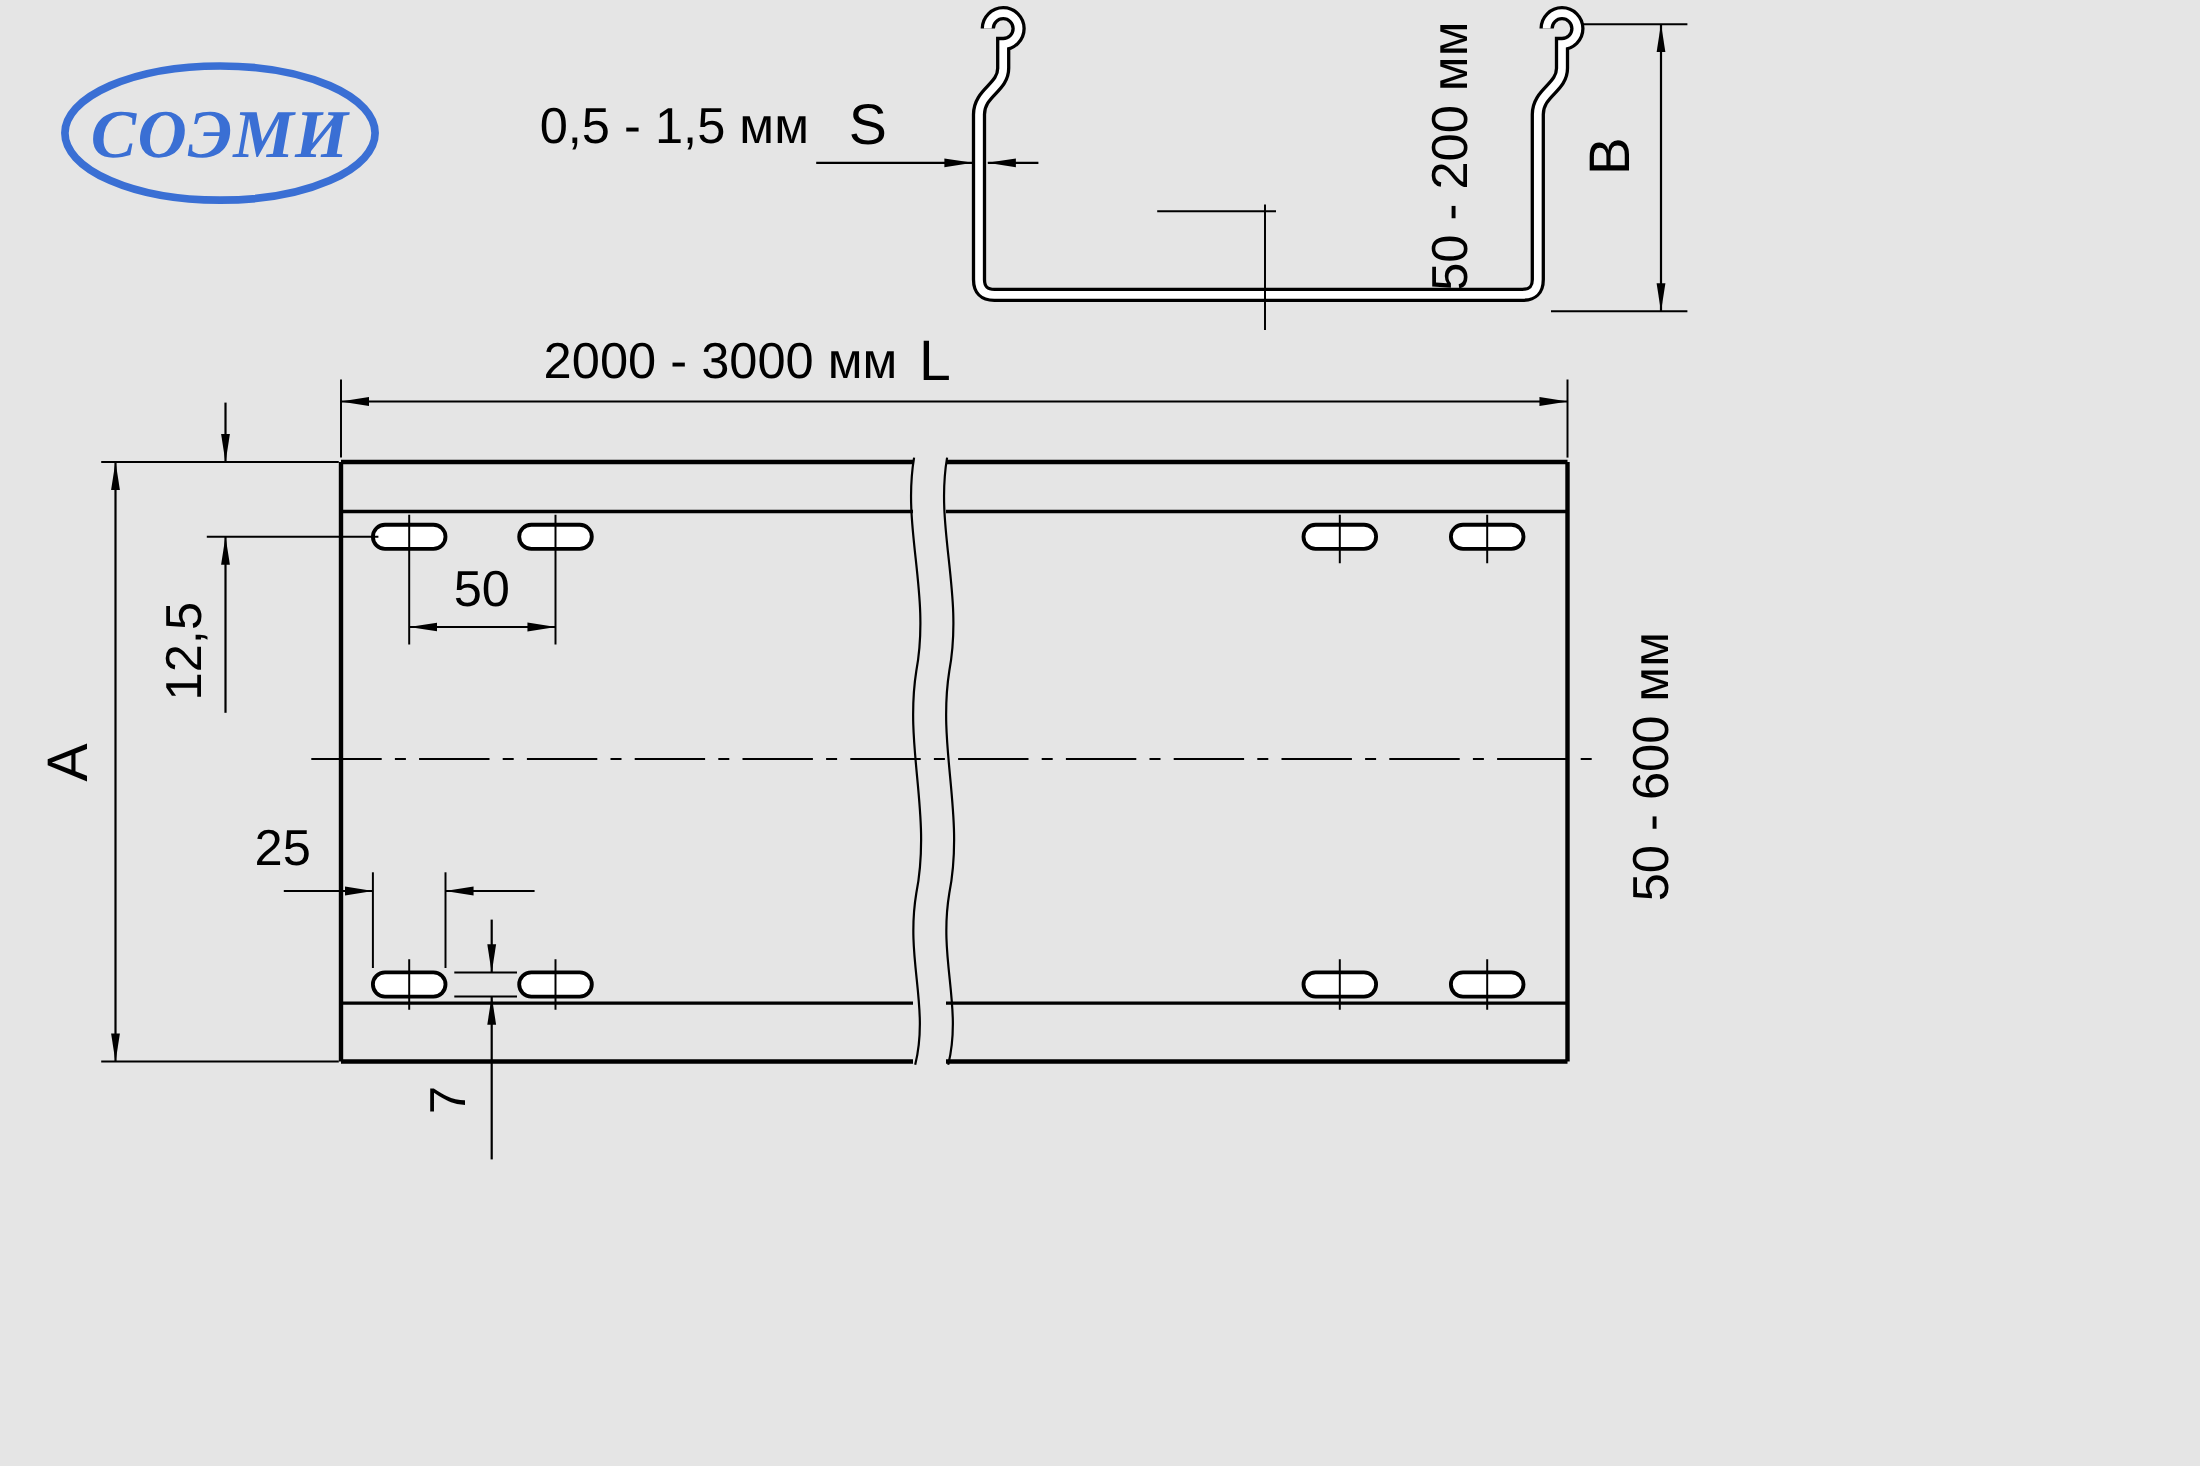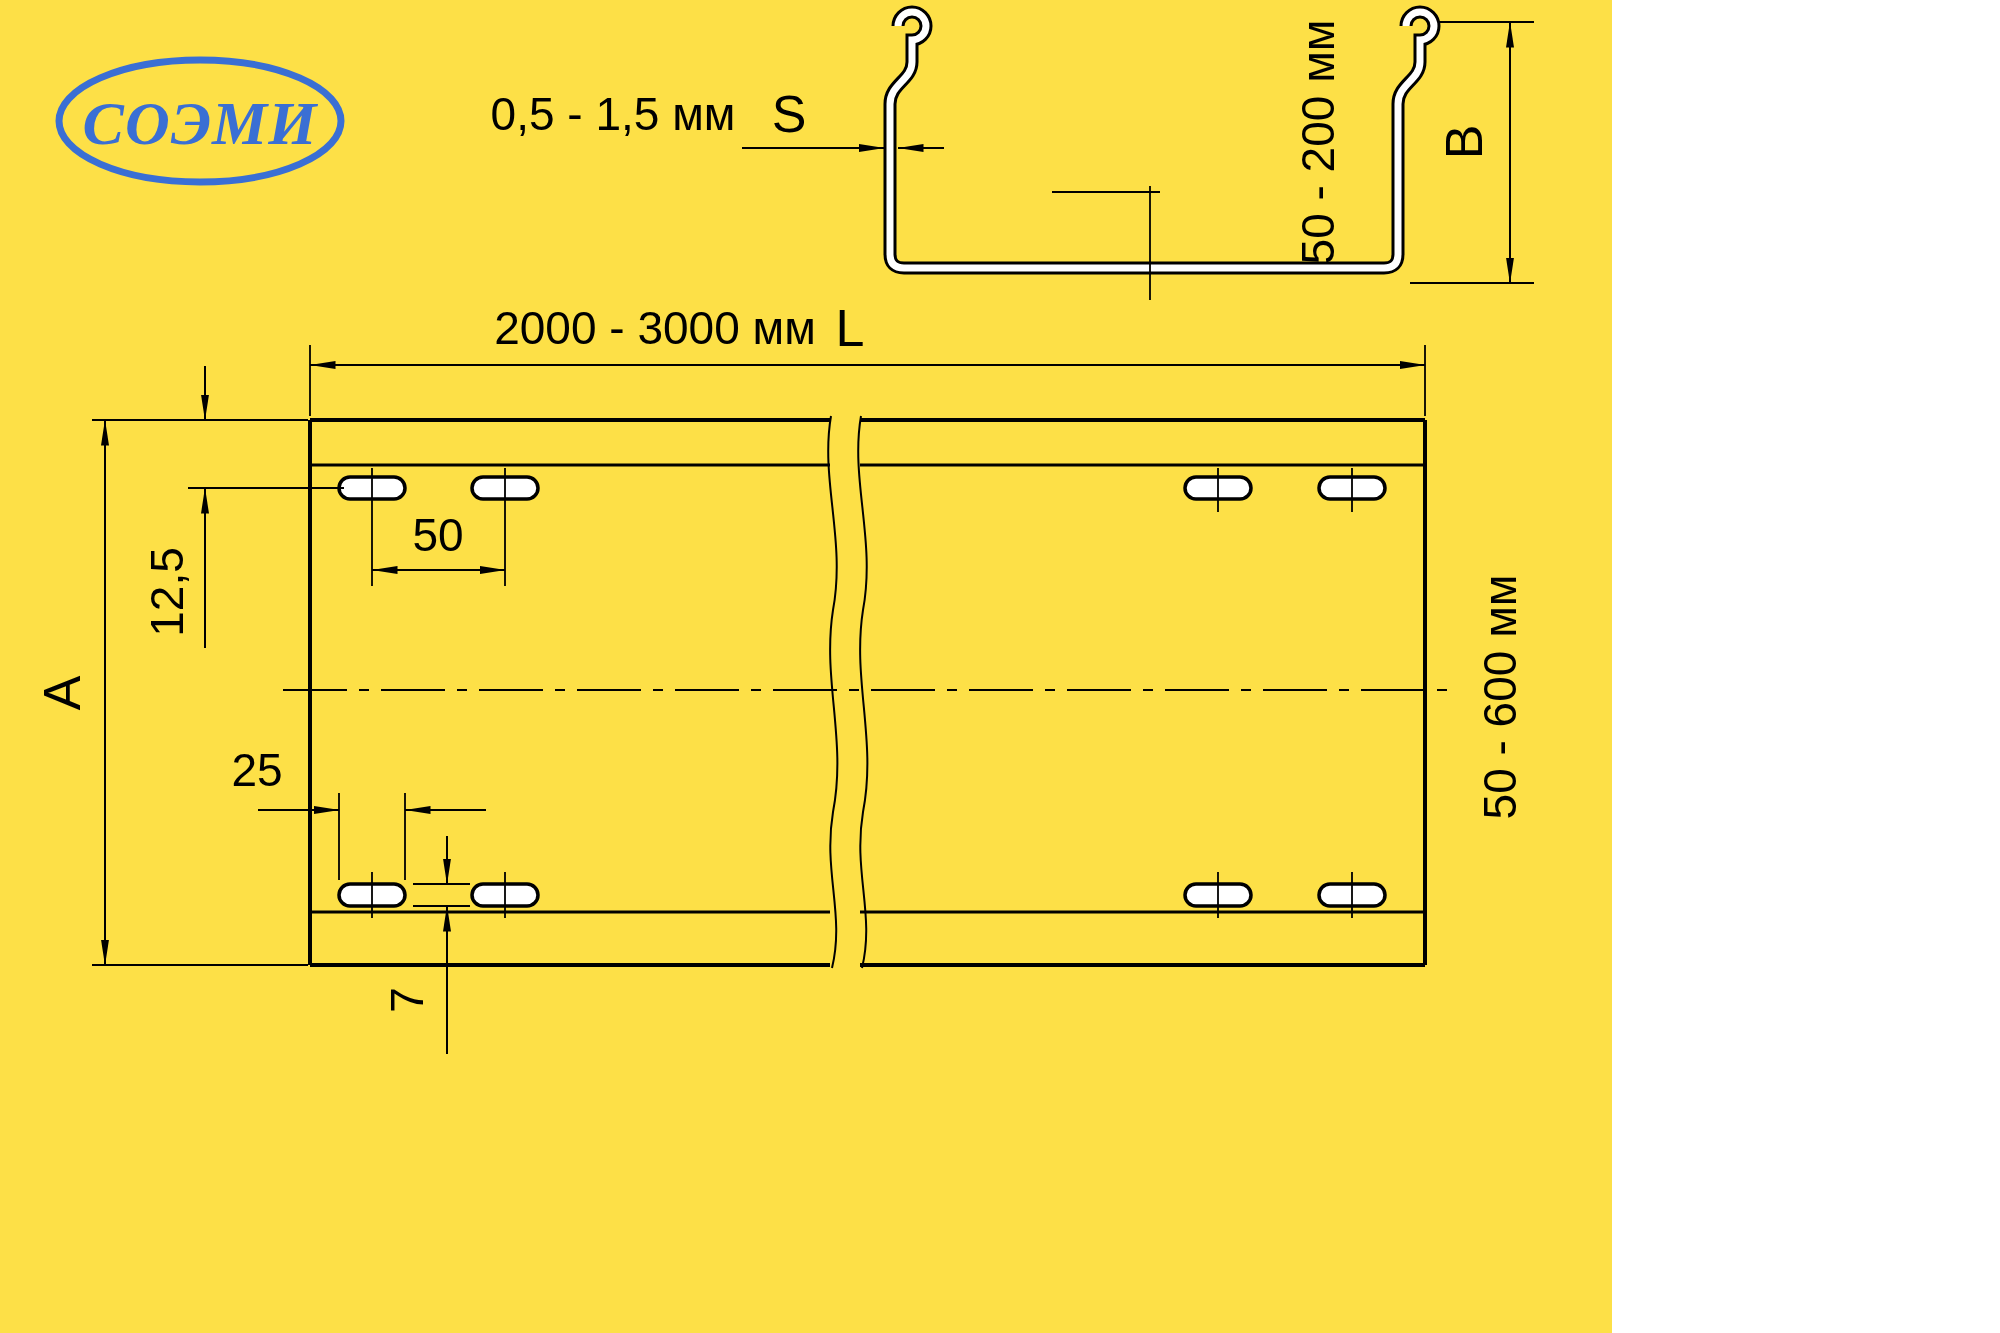--- a/index.html
+++ b/index.html
@@ -1,16 +1,16 @@
 <!DOCTYPE html>
 <html><head>
 <meta charset="utf-8">
 <style>
   html,body{margin:0;padding:0;background:#ffffff;}
-  .sheet{width:1612px;height:1333px;background:#fde047;position:relative;overflow:hidden;}
+  .sheet{width:2000px;height:1333px;background:#e5e5e5;position:relative;overflow:hidden;}
   svg{display:block;}
   .dim-text{font-family:"Liberation Sans",sans-serif;font-size:46px;fill:#000;}
   .dim-letter{font-family:"Liberation Sans",sans-serif;font-size:52px;fill:#000;}
   .logo-txt{font-family:"Liberation Serif",serif;font-style:italic;font-weight:bold;
             font-size:62px;letter-spacing:1px;}
   .thick{stroke:#000;stroke-width:4;fill:none;}
   .med{stroke:#000;stroke-width:3;fill:none;}
   .thin{stroke:#000;stroke-width:1.8;fill:none;}
   .dim{stroke:#000;stroke-width:2;fill:none;}
   .profile-outer{stroke:#000;stroke-width:13;fill:none;stroke-linecap:butt;}

